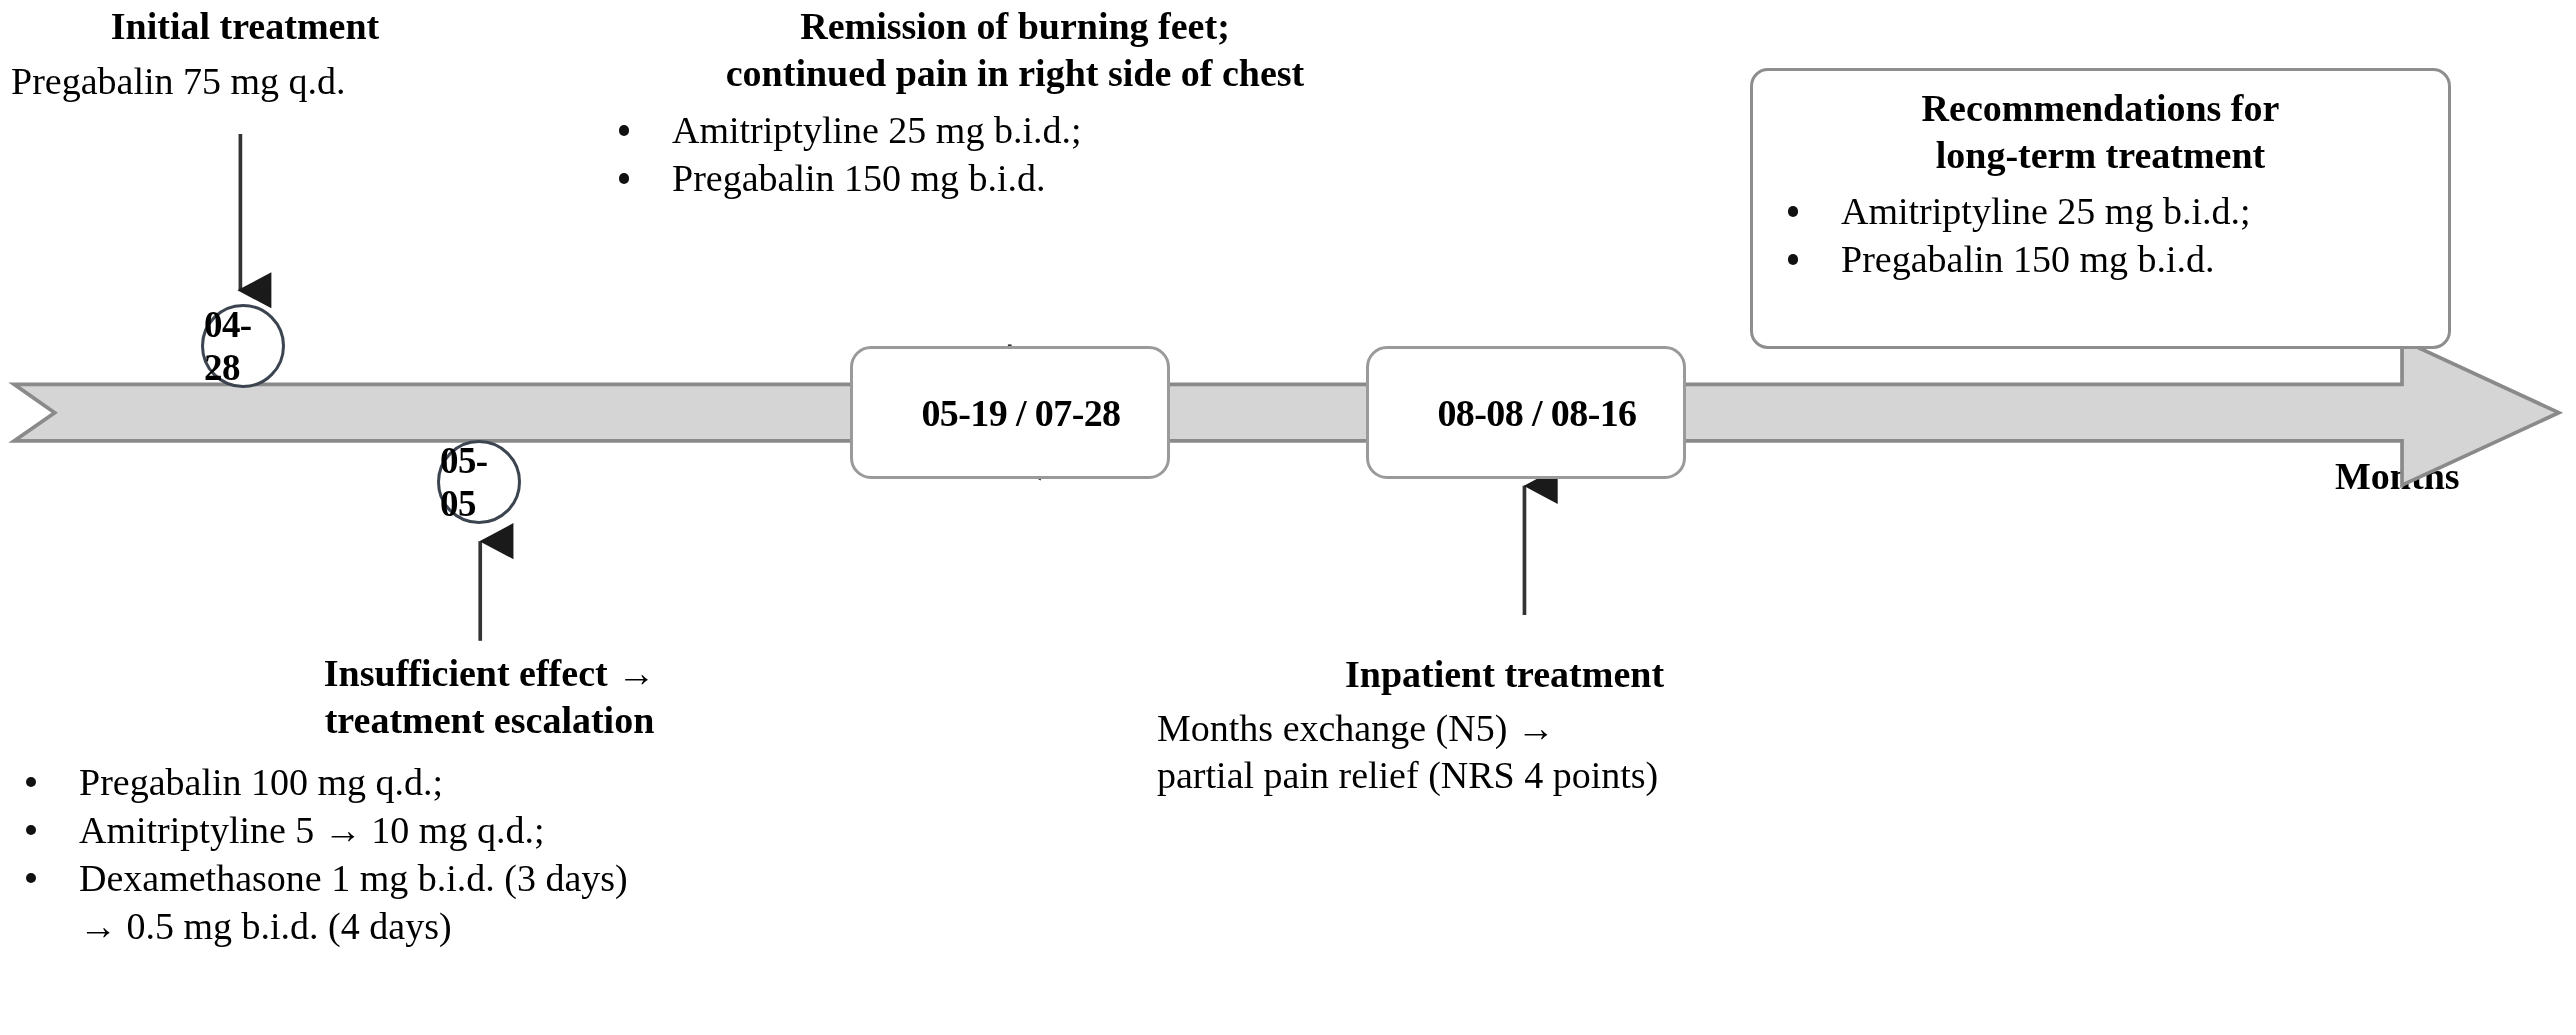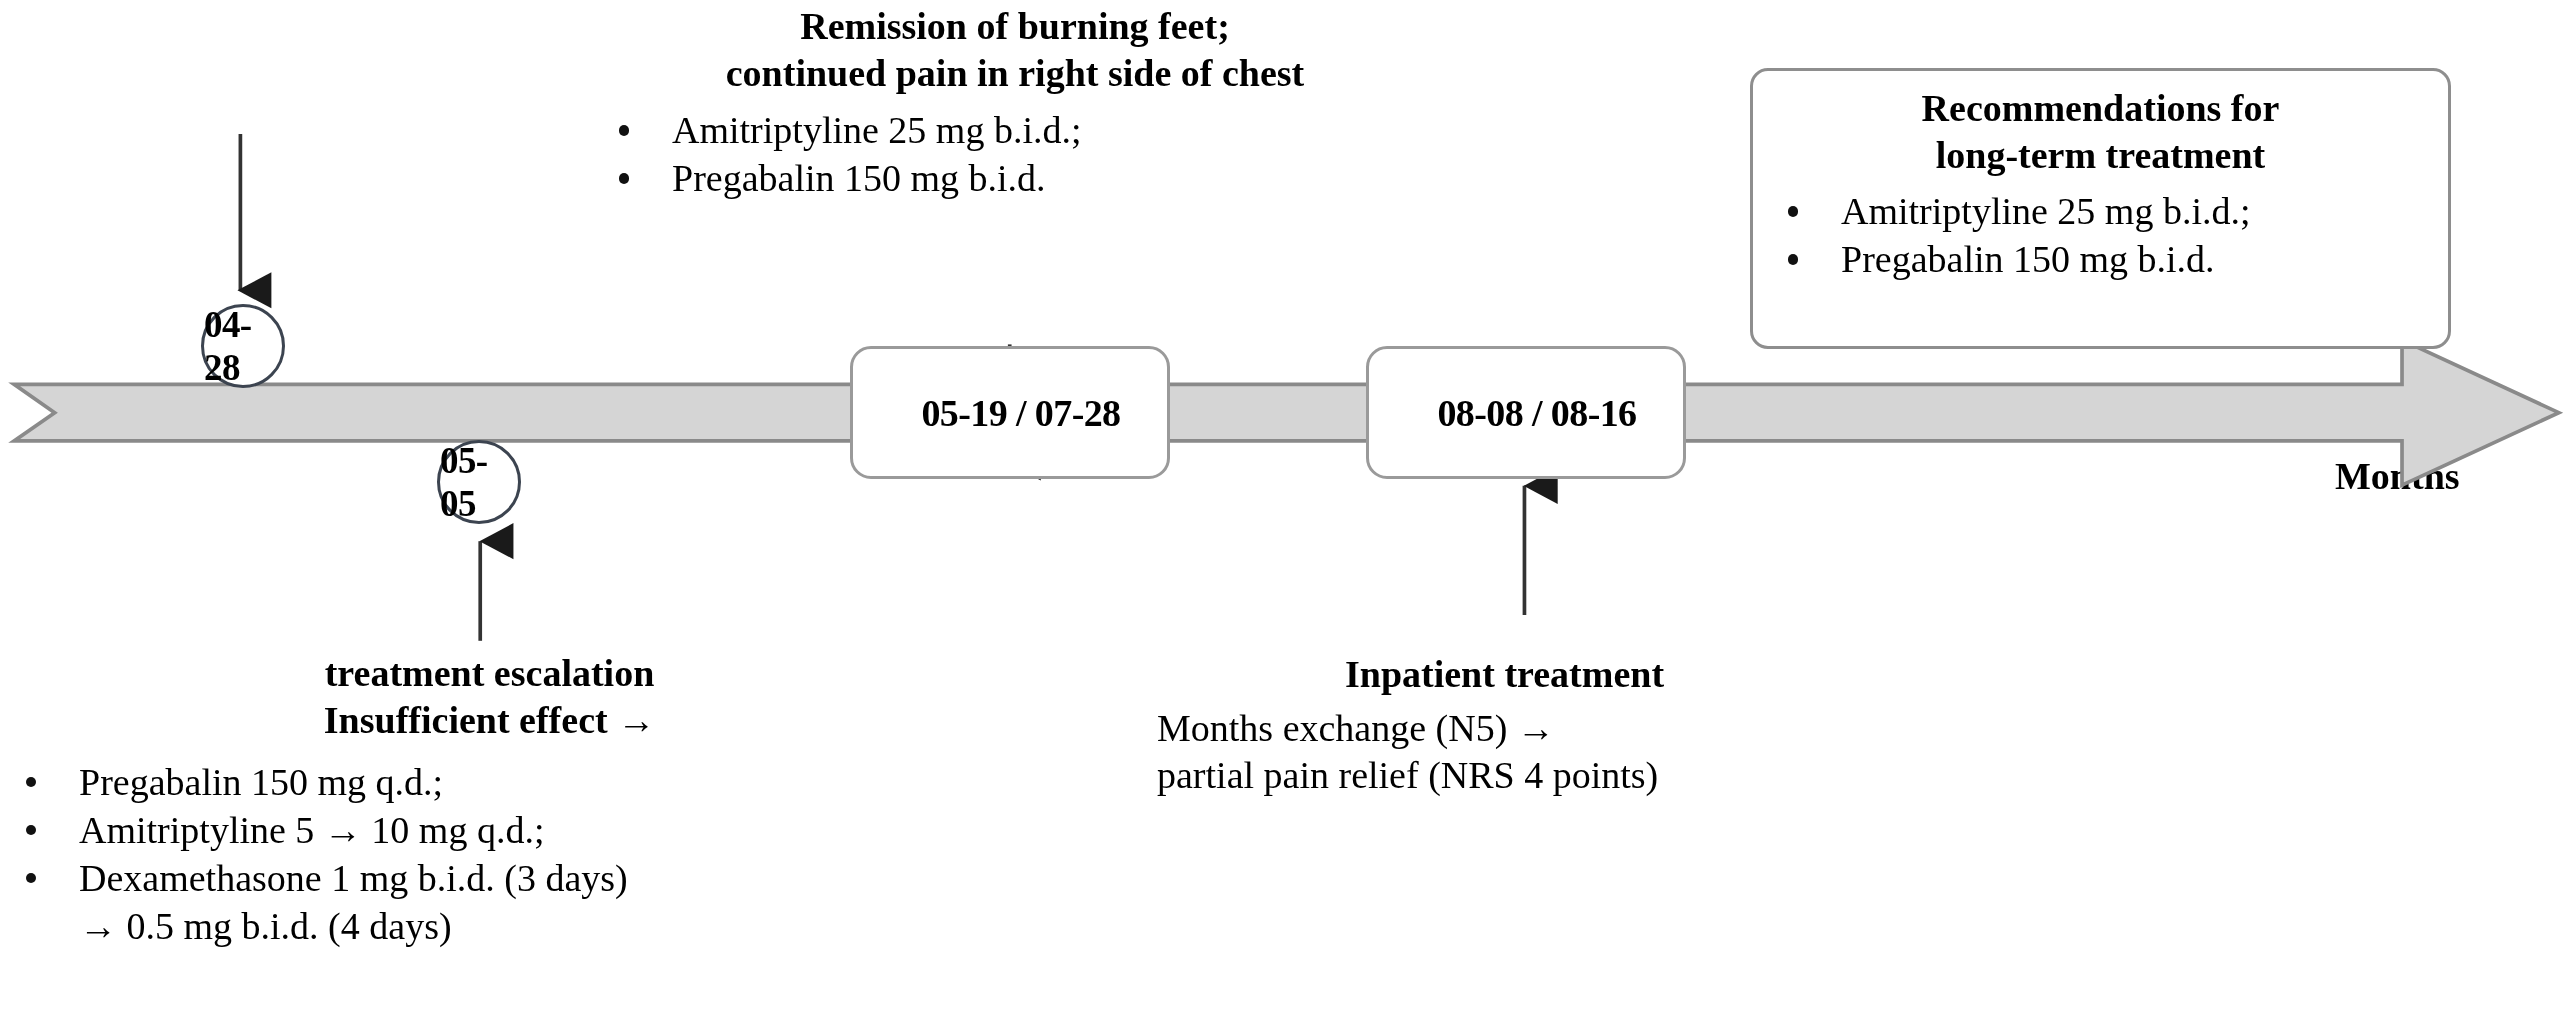--- a/index.html
+++ b/index.html
@@ -150,20 +150,24 @@
   </div>
 
   <div class="node-rect" style="left:1366px; top:346px; width:320px; height:133px;">
     <span>08-08 / 08-16</span>
   </div>
 
   <div class="blk hd" style="left:2335px; top:453px;">
     <span>Months</span>
   </div>
 
+  <div class="blk" style="left:11px; top:0px; width:468px;">
+    <div class="hd center" style="margin-top:2.5px;">Initial treatment</div>
+    <div class="bd" style="margin-top:8.6px;">Pregabalin 75 mg q.d.</div>
+  </div>
 
   <div class="blk" style="left:615px; top:0px; width:800px;">
     <div class="hd center" style="margin-top:2.5px;">Remission of burning feet;</div>
     <div class="hd center">continued pain in right side of chest</div>
     <ul class="blist" style="margin-top:9.8px;">
       <li>
         <span class="dot"></span>
         <span class="cont">Amitriptyline 25 mg b.i.d.;</span>
       </li>
       <li>
@@ -182,26 +186,26 @@
         <span class="cont">Amitriptyline 25 mg b.i.d.;</span>
       </li>
       <li>
         <span class="dot"></span>
         <span class="cont">Pregabalin 150 mg b.i.d.</span>
       </li>
     </ul>
   </div>
 
   <div class="blk" style="left:22px; top:650px; width:880px;">
+    <div class="hd center" style="padding-left:55px;">Insufficient effect →</div>
     <div class="hd center" style="padding-left:55px;">treatment escalation</div>
-    <div class="hd center" style="padding-left:55px;">Insufficient effect →</div>
     <ul class="blist" style="margin-top:13.5px;">
       <li>
         <span class="dot"></span>
-        <span class="cont">Pregabalin 150 mg q.d.;</span>
+        <span class="cont">Pregabalin 100 mg q.d.;</span>
       </li>
       <li>
         <span class="dot"></span>
         <span class="cont">Amitriptyline 5 → 10 mg q.d.;</span>
       </li>
       <li>
         <span class="dot"></span>
         <span class="cont">Dexamethasone 1 mg b.i.d. (3 days)</span>
         <span class="cont">→ 0.5 mg b.i.d. (4 days)</span>
       </li>

